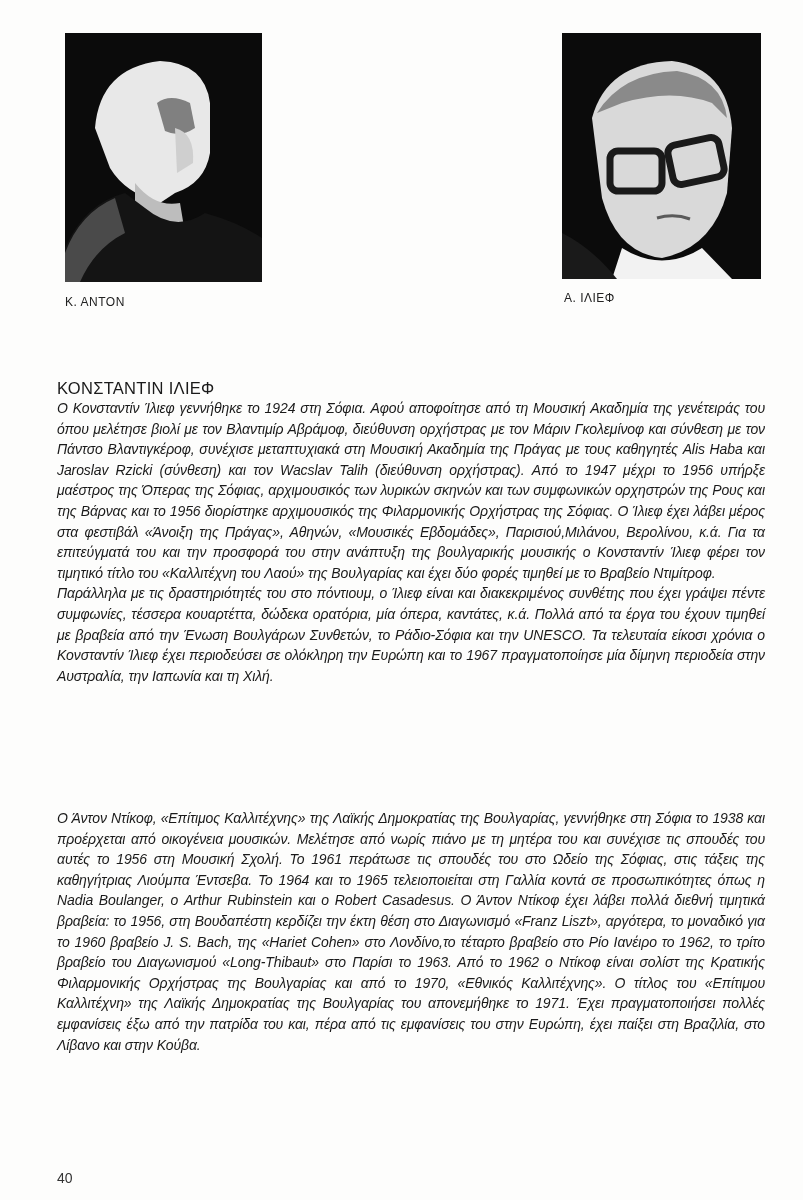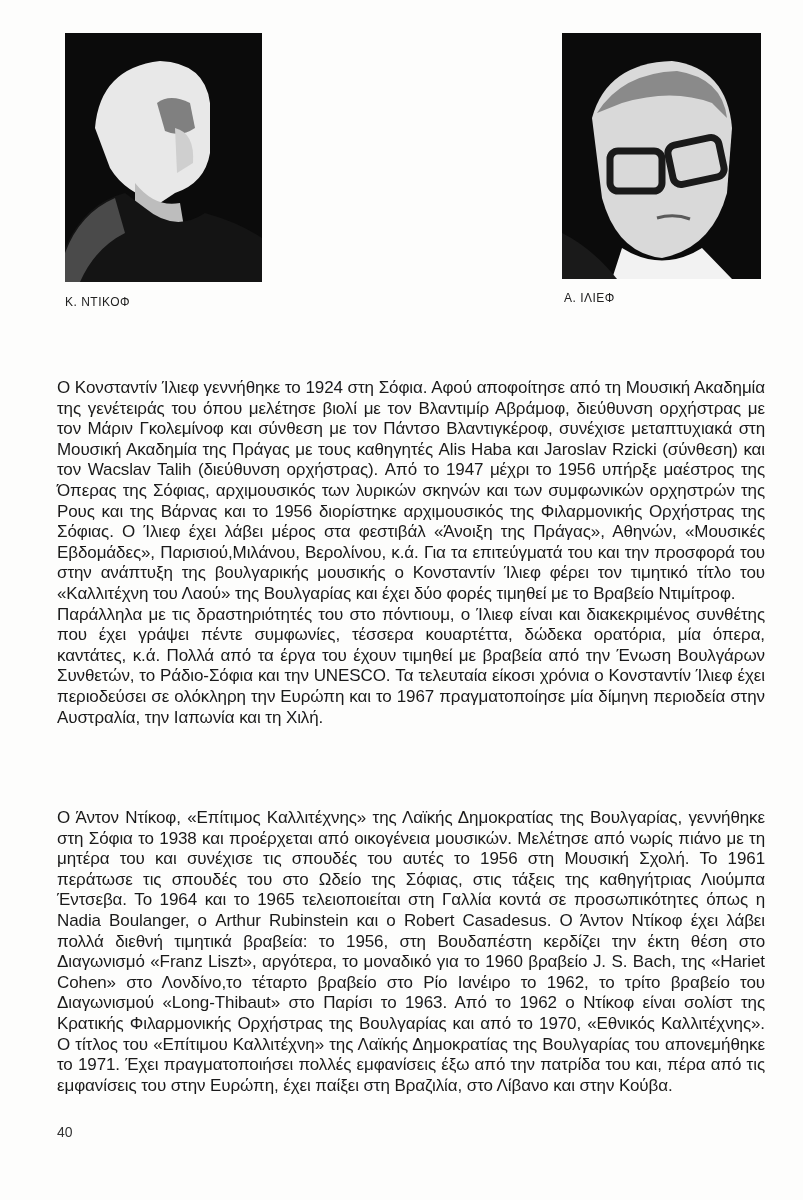--- a/index.html
+++ b/index.html
@@ -18,58 +18,60 @@
     }
     #caption-left { left: 65px; top: 295px; }
     #caption-right { left: 564px; top: 291px; }
     .section {
       position: absolute; left: 57px; width: 708px;
     }
     .section h2 {
       margin: 0; font-weight: normal; font-size: 16.5px; letter-spacing: 0.3px; line-height: 20px;
     }
     .section p {
-      margin: 0; font-size: 17px; line-height: 20.6px; text-align: justify;
+      margin: 0; font-size: 14px; line-height: 20.6px; text-align: justify;
       letter-spacing: -0.1px;
+      font-style: italic;
     }
     #section-iliev { top: 378px; }
     #section-nikov { top: 808px; }
-    #page-number { position: absolute; left: 57px; top: 1124px; font-size: 14px; color: #333; }
+    #page-number { position: absolute; left: 57px; top: 1170px; font-size: 14px; color: #333; }
   </style>
 </head>
 <body>
 
 <div class="photo" id="photo-left">
   <svg viewBox="0 0 197 249" preserveAspectRatio="none">
     <rect width="197" height="249" fill="#0b0b0b"></rect>
     <path d="M30 95 Q35 35 95 28 Q140 30 145 70 L145 120 Q140 150 110 160 L95 170 Q60 160 45 135 Z" fill="#e8e8e8"></path>
     <path d="M92 70 Q105 60 125 70 L130 95 Q115 105 100 98 Z" fill="#3a3a3a" opacity="0.6"></path>
     <path d="M110 95 Q130 100 128 130 L112 140 Z" fill="#cfcfcf"></path>
     <path d="M70 150 Q90 175 115 170 L120 200 Q95 210 70 195 Z" fill="#bdbdbd"></path>
     <path d="M0 249 L0 215 Q20 170 60 160 L80 175 Q110 200 140 180 Q175 190 197 205 L197 249 Z" fill="#141414"></path>
     <path d="M0 220 Q15 180 50 165 L60 200 Q30 215 15 249 L0 249 Z" fill="#4a4a4a"></path>
   </svg>
 </div>
-<div class="caption" id="caption-left">Κ. ΝΤΙΚΟΦ</div>
+<div class="caption" id="caption-left">Κ. ΑΝΤΟΝ</div>
 
 <div class="photo" id="photo-right">
   <svg viewBox="0 0 199 246" preserveAspectRatio="none">
     <rect width="199" height="246" fill="#0b0b0b"></rect>
     <path d="M30 85 Q45 30 110 28 Q165 35 170 95 L165 160 Q150 215 100 225 Q55 220 40 165 Z" fill="#d9d9d9"></path>
     <path d="M35 80 Q60 40 115 38 Q160 45 165 85 L150 70 Q110 55 60 70 Z" fill="#8a8a8a"></path>
     <rect x="48" y="118" width="52" height="40" rx="8" fill="none" stroke="#1a1a1a" stroke-width="7"></rect>
     <rect x="108" y="108" width="52" height="40" rx="8" fill="none" stroke="#1a1a1a" stroke-width="7" transform="rotate(-12 134 128)"></rect>
     <path d="M95 185 Q112 180 128 186" stroke="#5a5a5a" stroke-width="3" fill="none"></path>
     <path d="M50 246 L60 215 Q100 240 140 215 L170 246 Z" fill="#f2f2f2"></path>
     <path d="M0 246 L0 200 Q30 215 55 246 Z" fill="#1a1a1a"></path>
   </svg>
 </div>
 <div class="caption" id="caption-right">Α. ΙΛΙΕΦ</div>
 
 <div class="section" id="section-iliev">
+  <h2>ΚΟΝΣΤΑΝΤΙΝ ΙΛΙΕΦ</h2>
   <p>Ο Κονσταντίν Ίλιεφ γεννήθηκε το 1924 στη Σόφια. Αφού αποφοίτησε από τη Μουσική Ακαδημία της γενέτειράς του όπου μελέτησε βιολί με τον Βλαντιμίρ Αβράμοφ, διεύθυνση ορχήστρας με τον Μάριν Γκολεμίνοφ και σύνθεση με τον Πάντσο Βλαντιγκέροφ, συνέχισε μεταπτυχιακά στη Μουσική Ακαδημία της Πράγας με τους καθηγητές Alis Haba και Jaroslav Rzicki (σύνθεση) και τον Wacslav Talih (διεύθυνση ορχήστρας). Από το 1947 μέχρι το 1956 υπήρξε μαέστρος της Όπερας της Σόφιας, αρχιμουσικός των λυρικών σκηνών και των συμφωνικών ορχηστρών της Ρους και της Βάρνας και το 1956 διορίστηκε αρχιμουσικός της Φιλαρμονικής Ορχήστρας της Σόφιας. Ο Ίλιεφ έχει λάβει μέρος στα φεστιβάλ «Άνοιξη της Πράγας», Αθηνών, «Μουσικές Εβδομάδες», Παρισιού,Μιλάνου, Βερολίνου, κ.ά. Για τα επιτεύγματά του και την προσφορά του στην ανάπτυξη της βουλγαρικής μουσικής ο Κονσταντίν Ίλιεφ φέρει τον τιμητικό τίτλο του «Καλλιτέχνη του Λαού» της Βουλγαρίας και έχει δύο φορές τιμηθεί με το Βραβείο Ντιμίτροφ.</p>
   <p>Παράλληλα με τις δραστηριότητές του στο πόντιουμ, ο Ίλιεφ είναι και διακεκριμένος συνθέτης που έχει γράψει πέντε συμφωνίες, τέσσερα κουαρτέττα, δώδεκα ορατόρια, μία όπερα, καντάτες, κ.ά. Πολλά από τα έργα του έχουν τιμηθεί με βραβεία από την Ένωση Βουλγάρων Συνθετών, το Ράδιο-Σόφια και την UNESCO. Τα τελευταία είκοσι χρόνια ο Κονσταντίν Ίλιεφ έχει περιοδεύσει σε ολόκληρη την Ευρώπη και το 1967 πραγματοποίησε μία δίμηνη περιοδεία στην Αυστραλία, την Ιαπωνία και τη Χιλή.</p>
 </div>
 
 <div class="section" id="section-nikov">
   <p>Ο Άντον Ντίκοφ, «Επίτιμος Καλλιτέχνης» της Λαϊκής Δημοκρατίας της Βουλγαρίας, γεννήθηκε στη Σόφια το 1938 και προέρχεται από οικογένεια μουσικών. Μελέτησε από νωρίς πιάνο με τη μητέρα του και συνέχισε τις σπουδές του αυτές το 1956 στη Μουσική Σχολή. Το 1961 περάτωσε τις σπουδές του στο Ωδείο της Σόφιας, στις τάξεις της καθηγήτριας Λιούμπα Έντσεβα. Το 1964 και το 1965 τελειοποιείται στη Γαλλία κοντά σε προσωπικότητες όπως η Nadia Boulanger, ο Arthur Rubinstein και ο Robert Casadesus. Ο Άντον Ντίκοφ έχει λάβει πολλά διεθνή τιμητικά βραβεία: το 1956, στη Βουδαπέστη κερδίζει την έκτη θέση στο Διαγωνισμό «Franz Liszt», αργότερα, το μοναδικό για το 1960 βραβείο J. S. Bach, της «Hariet Cohen» στο Λονδίνο,το τέταρτο βραβείο στο Ρίο Ιανέιρο το 1962, το τρίτο βραβείο του Διαγωνισμού «Long-Thibaut» στο Παρίσι το 1963. Από το 1962 ο Ντίκοφ είναι σολίστ της Κρατικής Φιλαρμονικής Ορχήστρας της Βουλγαρίας και από το 1970, «Εθνικός Καλλιτέχνης». Ο τίτλος του «Επίτιμου Καλλιτέχνη» της Λαϊκής Δημοκρατίας της Βουλγαρίας του απονεμήθηκε το 1971. Έχει πραγματοποιήσει πολλές εμφανίσεις έξω από την πατρίδα του και, πέρα από τις εμφανίσεις του στην Ευρώπη, έχει παίξει στη Βραζιλία, στο Λίβανο και στην Κούβα.</p>
 </div>
 
 <div id="page-number">40</div>
 

